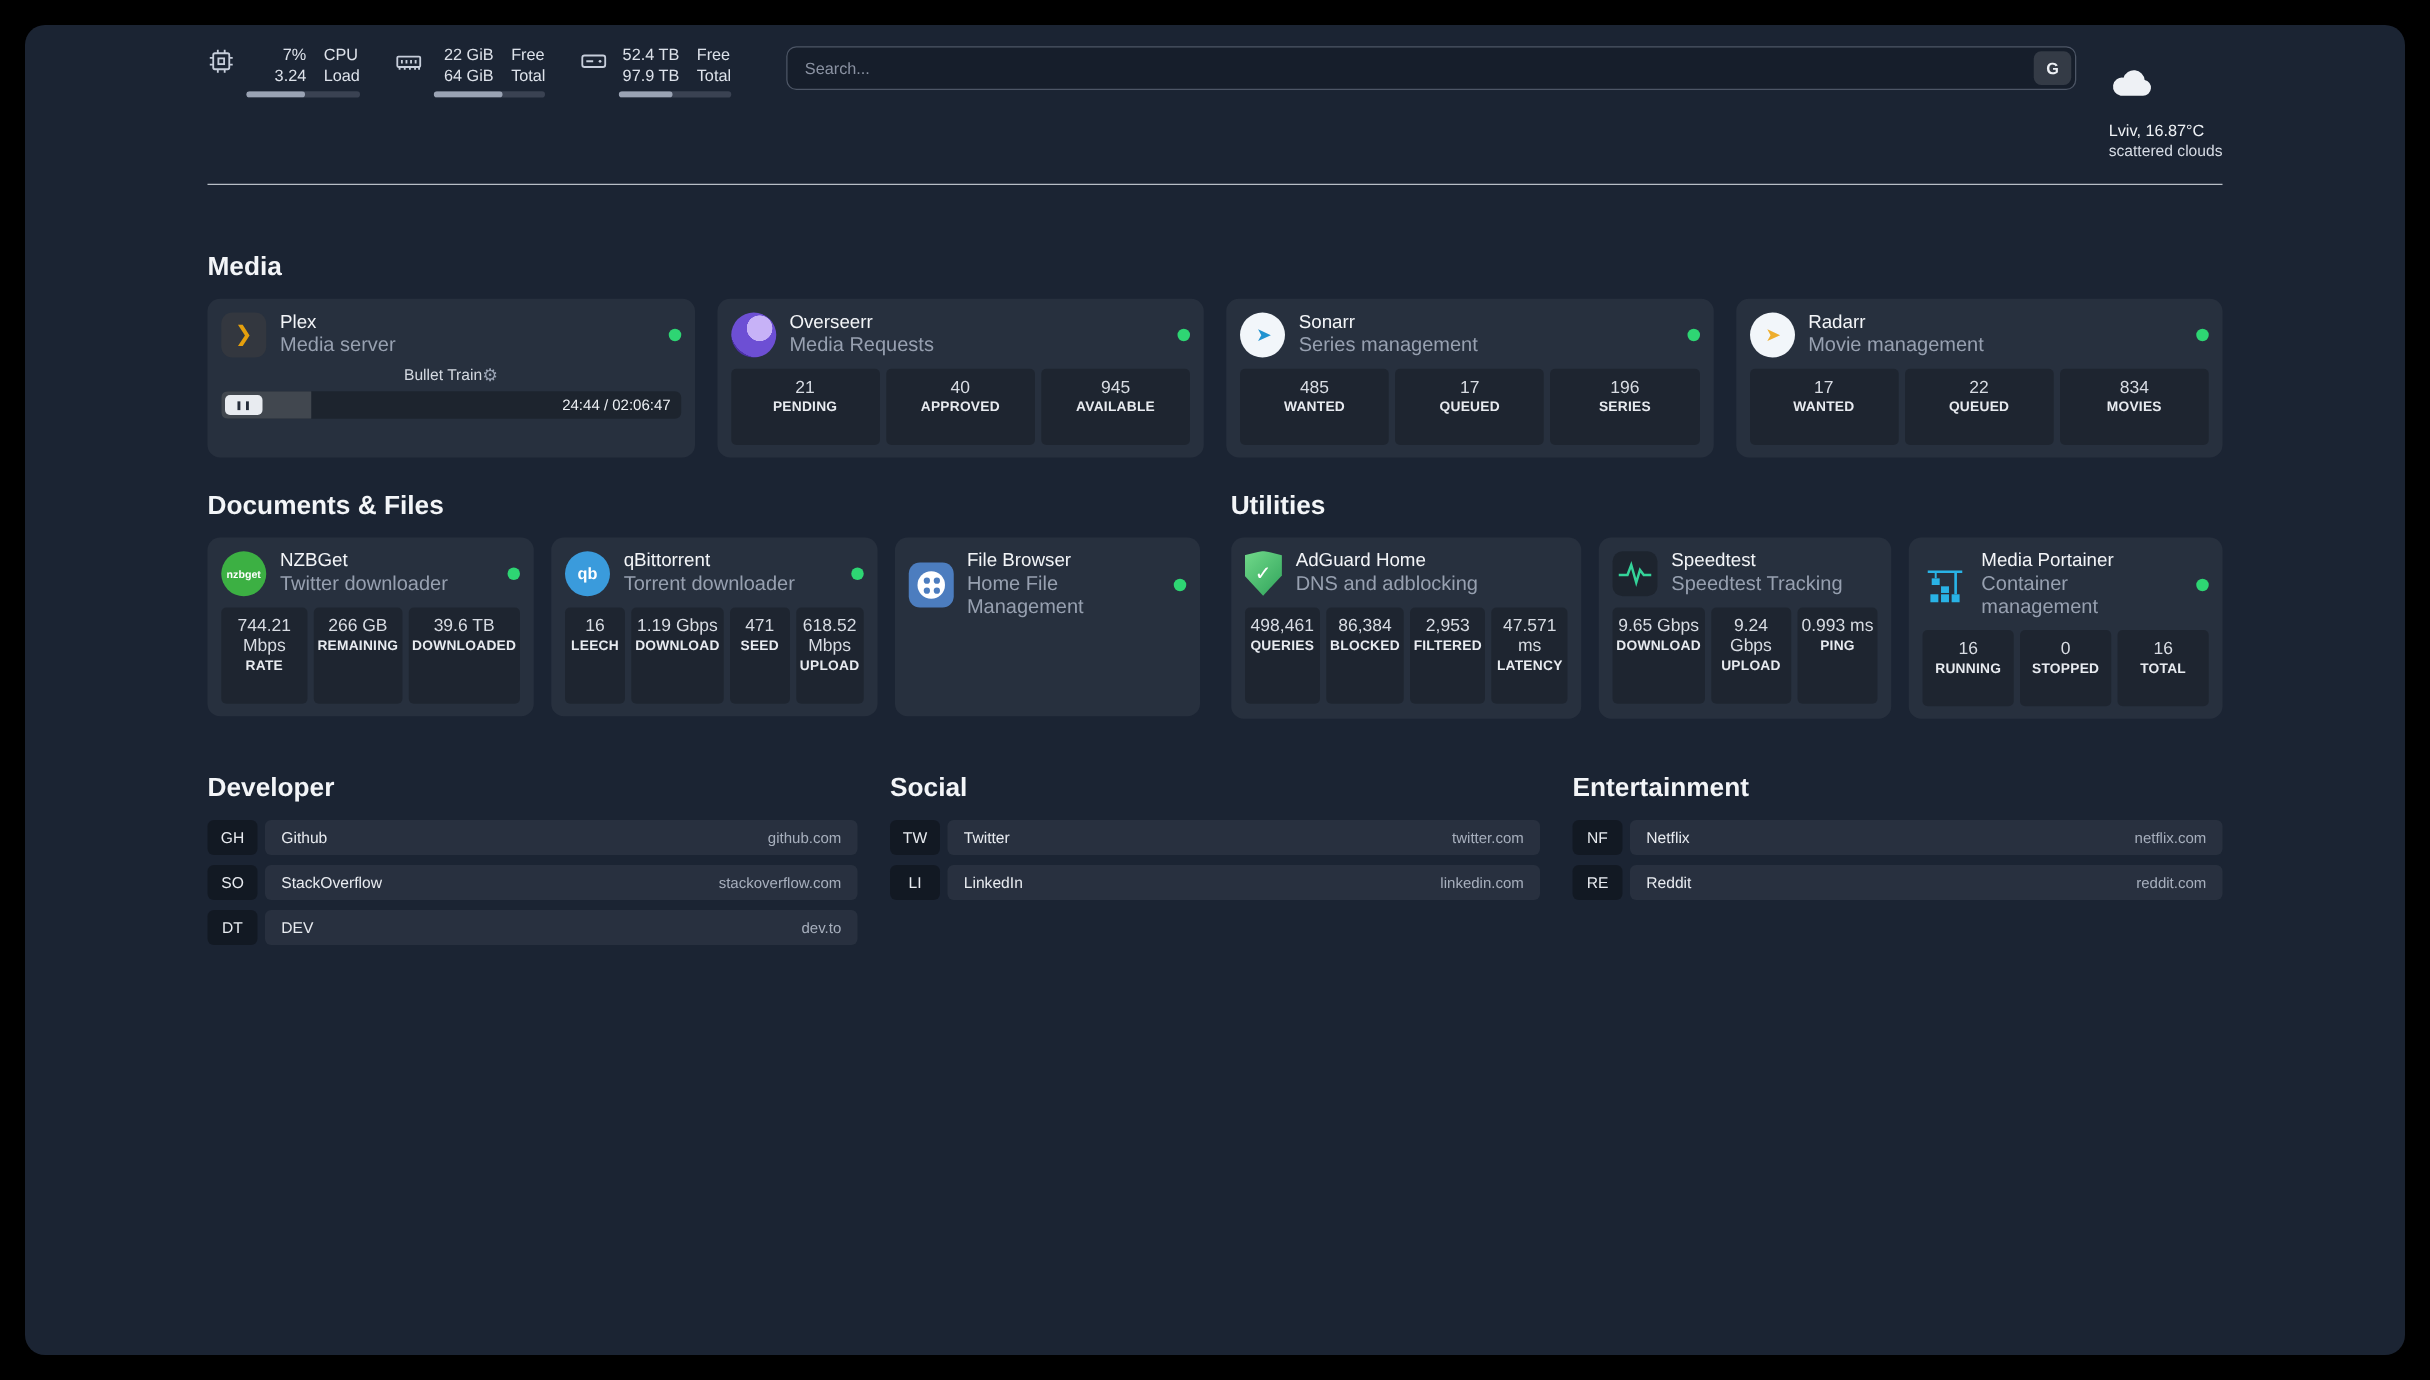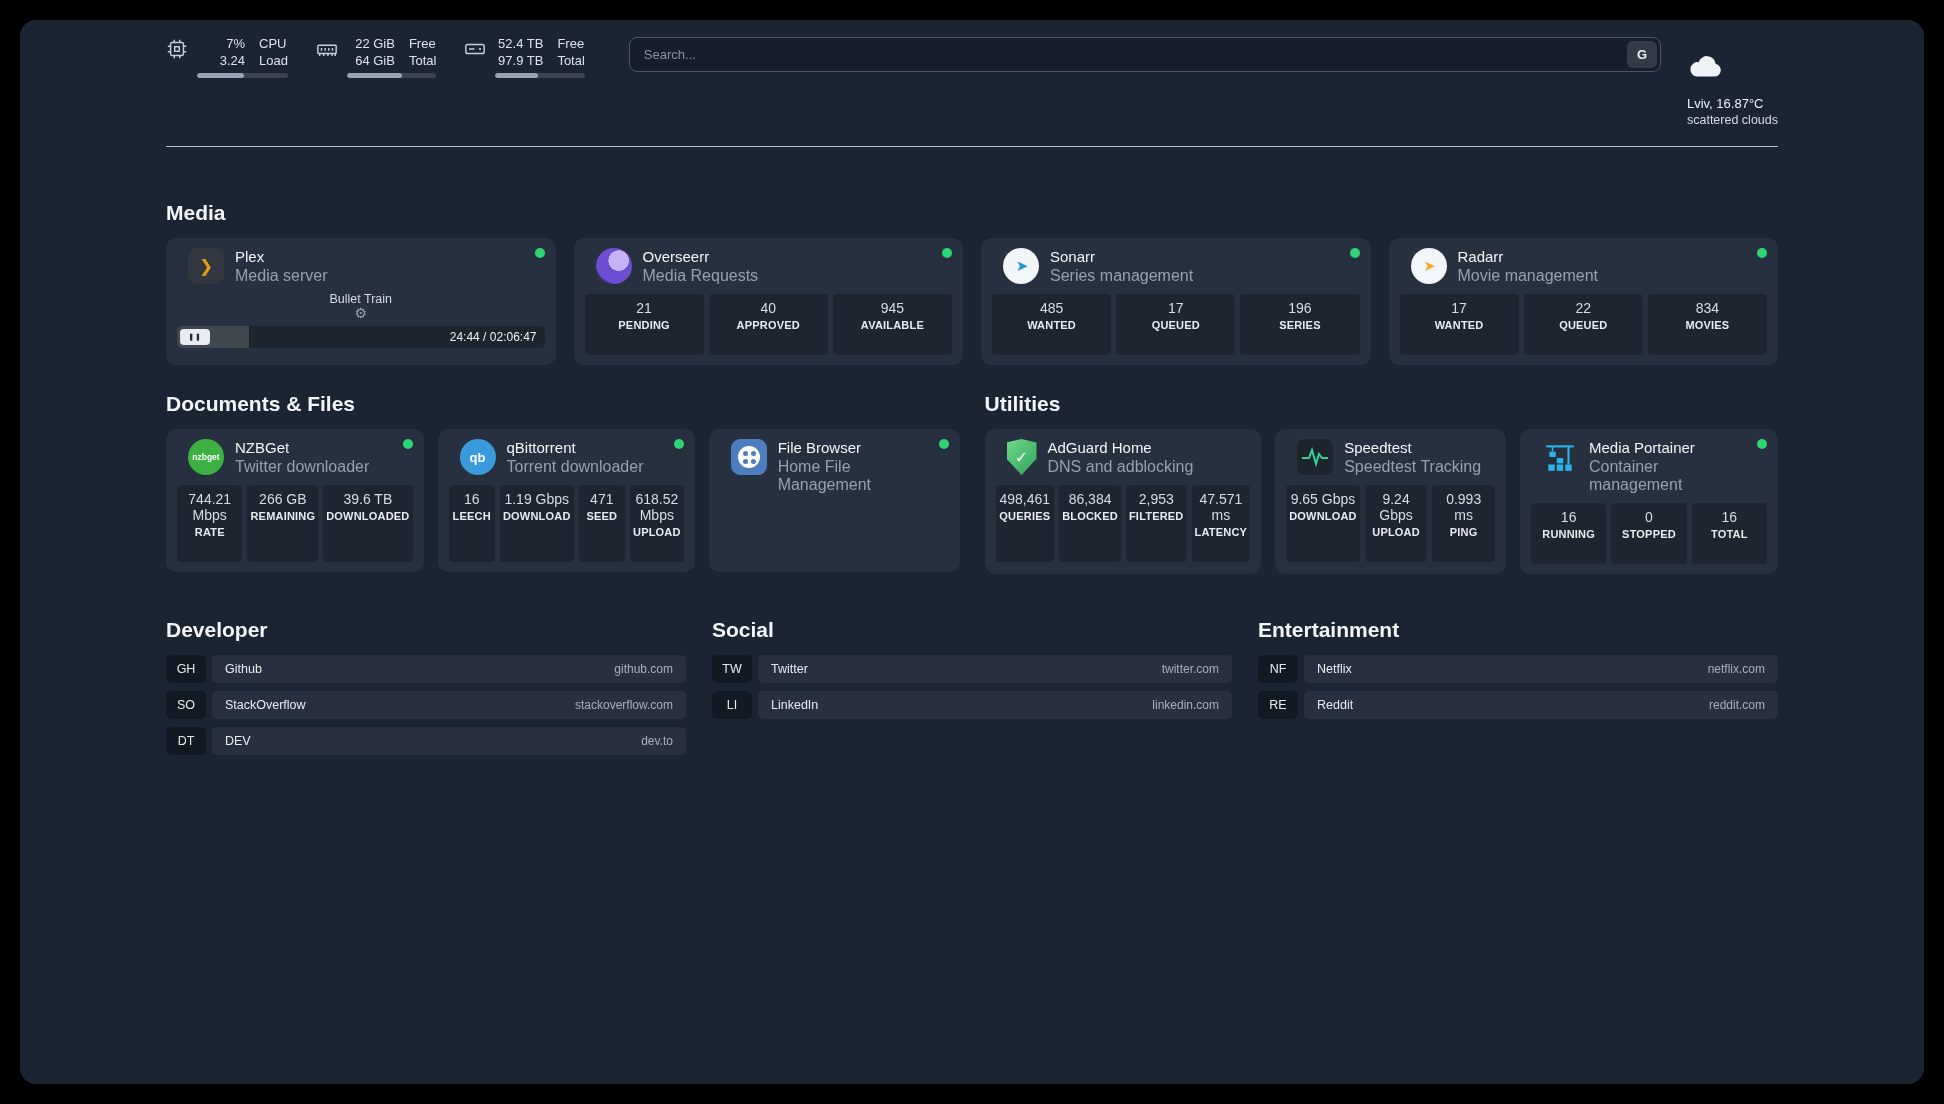--- a/index.html
+++ b/index.html
@@ -30,21 +30,21 @@
 
   
   .section-title { font-size: 21px; font-weight: 600; color: #f3f5f8; }
   .media-section .section-title { margin-top: 54px; }
   .media-grid { display: grid; grid-template-columns: repeat(4, 1fr); gap: 18px; margin-top: 13px; }
   .two-col { display: grid; grid-template-columns: 1fr 1fr; gap: 25px; margin-top: 27px; }
   .col-cards { display: flex; flex-direction: row; gap: 14px; margin-top: 13px; }
 
   
   .card { background: rgba(255,255,255,0.055); border-radius: 10px; padding: 10px 11px; cursor: pointer; }
-  .card-head { display: flex; gap: 11px; margin-left: 11px; }
+  .card-head { display: flex; align-items: center; gap: 11px; }
   .svc-text { min-width: 0; }
   .svc-name { font-size: 15px; color: #f3f5f8; }
   .svc-desc { font-size: 16px; color: #97a0b0; margin-top: 2px; }
   .status-dot { margin-left: auto; width: 10px; height: 10px; border-radius: 50%; background: var(--status_green, #2ed573); flex: 0 0 auto; }
 
   .stats { display: flex; gap: 5px; margin-top: 9px; }
   .stat { flex: 1; background: rgba(0,0,0,0.22); border-radius: 4px; text-align: center; padding: 6px 3px 24px; }
   .stat-value { font-size: 14px; color: #d8dce3; }
   .stat-label { font-size: 11px; font-weight: 700; color: #e8ebf0; margin-top: 3px; letter-spacing: 0.2px; }
 
@@ -64,21 +64,21 @@
   .i-filebrowser { background: #4c7dbf; border-radius: 9px; }
   .i-filebrowser::before { content: ""; position: absolute; width: 22px; height: 22px; background: #fff; border-radius: 50%; left: 7px; top: 7px; }
   .i-filebrowser::after { content: ""; position: absolute; width: 5px; height: 5px; border-radius: 50%; background: #4c7dbf; left: 12px; top: 12px; box-shadow: 8px 0 0 0 #4c7dbf, 0 8px 0 0 #4c7dbf, 8px 8px 0 0 #4c7dbf; }
   .i-adguard { width: 30px; height: 36px; clip-path: polygon(50% 0, 100% 10%, 100% 55%, 50% 100%, 0 55%, 0 10%); background: linear-gradient(135deg, #71d98a, #2fa35a); }
   .i-adguard::before { content: "✓"; color: #fff; font-weight: 700; font-size: 16px; }
   .i-speedtest { background: rgba(0,0,0,0.25); border-radius: 8px; }
   .i-portainer { background: transparent; }
 
   
   .player { margin-top: 7px; }
-  .track-row { display: flex; justify-content: center; align-items: center; font-size: 12.5px; color: #d4d9e1; padding: 0 2px; flex-direction: column; }
+  .track-row { display: flex; justify-content: center; align-items: center; font-size: 12.5px; color: #d4d9e1; padding: 0 2px; }
   .gear { color: #9aa3b4; font-size: 14px; cursor: pointer; line-height: 1; }
   .gear::before { content: "⚙"; }
   .progress { margin-top: 6px; position: relative; height: 22px; background: rgba(0,0,0,0.25); border-radius: 5px; display: flex; align-items: center; overflow: hidden; }
   .progress-fill { position: absolute; left: 0; top: 0; bottom: 0; background: rgba(255,255,255,0.16); }
   .pause-btn { position: relative; z-index: 1; background: #e8ebf0; color: #242c3a; border-radius: 4px; height: 16px; width: 30px; margin-left: 3px; display: flex; align-items: center; justify-content: center; cursor: pointer; }
   .pause-btn::before { content: "❚❚"; font-size: 7px; letter-spacing: 1px; }
   .play-time { margin-left: auto; position: relative; z-index: 1; font-size: 12px; color: #eef1f5; padding-right: 8px; }
 
   
   .bookmarks { display: grid; grid-template-columns: repeat(3, 1fr); gap: 26px; margin-top: 44px; padding-bottom: 60px; }

